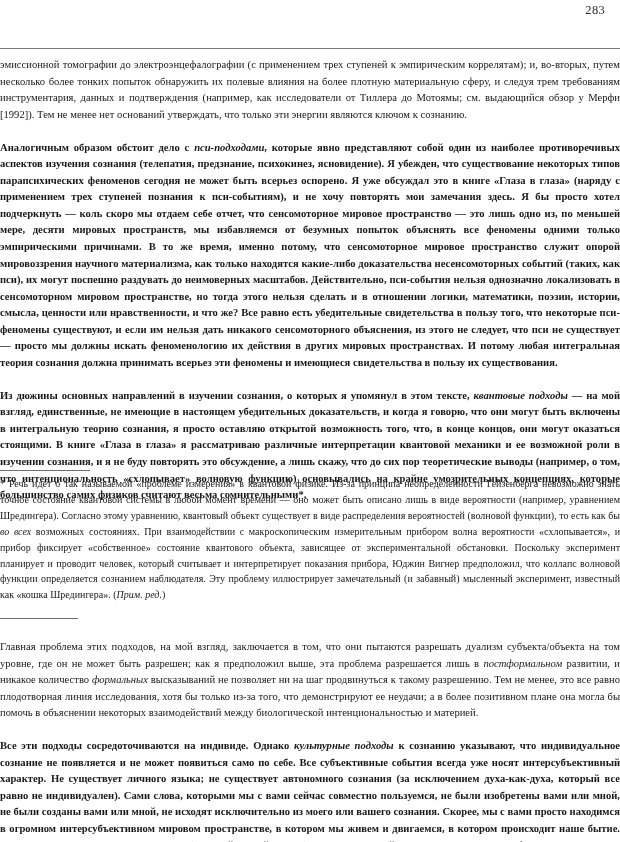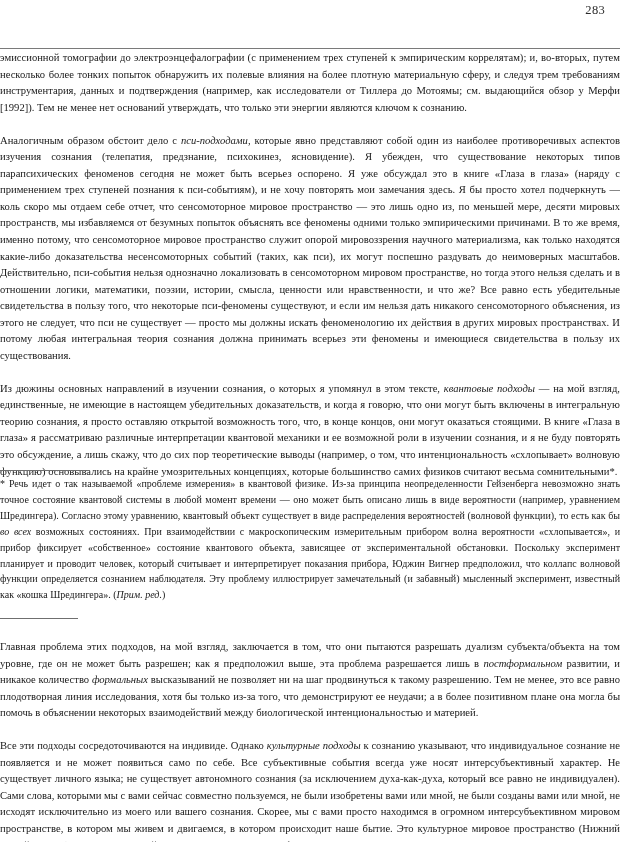--- a/index.html
+++ b/index.html
@@ -43,37 +43,38 @@
     top: 48px;
     left: 0px;
     width: 620px;
     height: 1px;
     background: #7a7a7a;
   }
 
   
   .content {
     position: absolute;
-    top: 50px;
+    top: 57px;
     left: 0px;
     width: 620px;
   }
 
   p.para {
     margin: 0 0 0 0;
     font-size: 10.6px;
     line-height: 16.55px;
     text-align: justify;
     text-justify: inter-word;
     hyphens: none;
     color: #181818;
   }
 
   p.para + p.para {
     margin-top: 0;
+    font-weight: bold;
   }
 
   .gap-para {
     margin-top: 16.5px !important;
   }
 
   i, .it {
     font-style: italic;
   }
 

